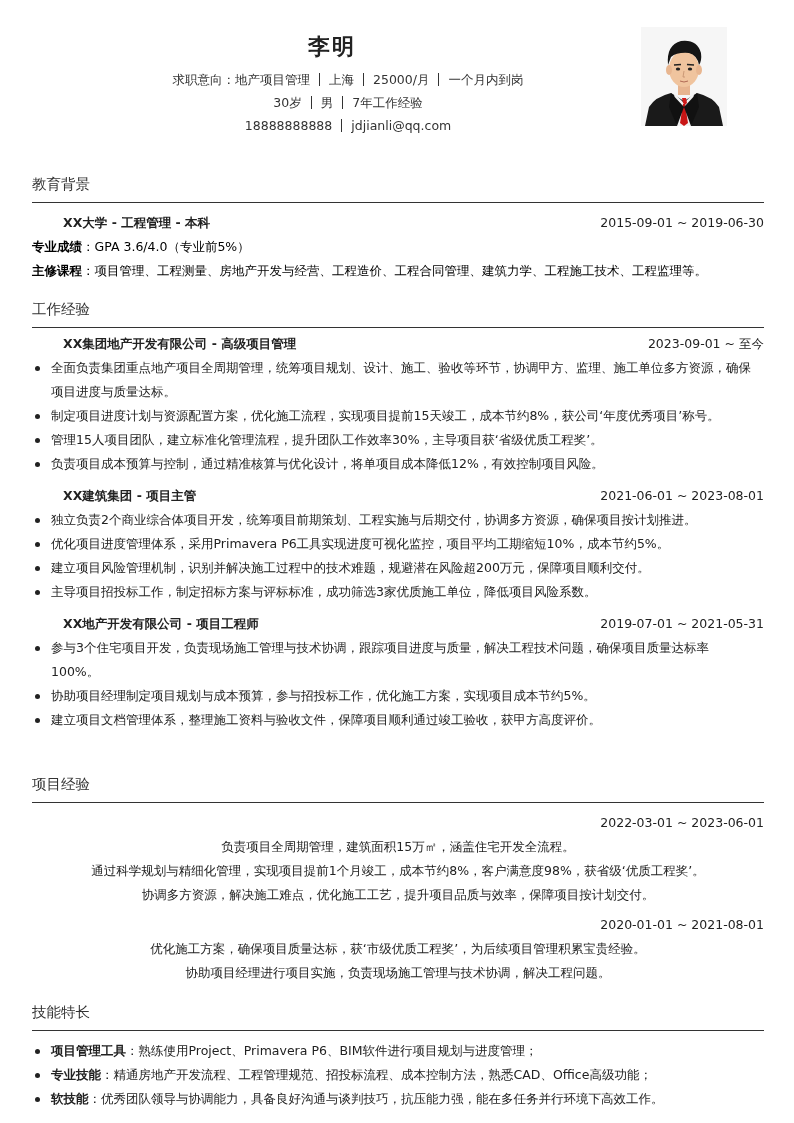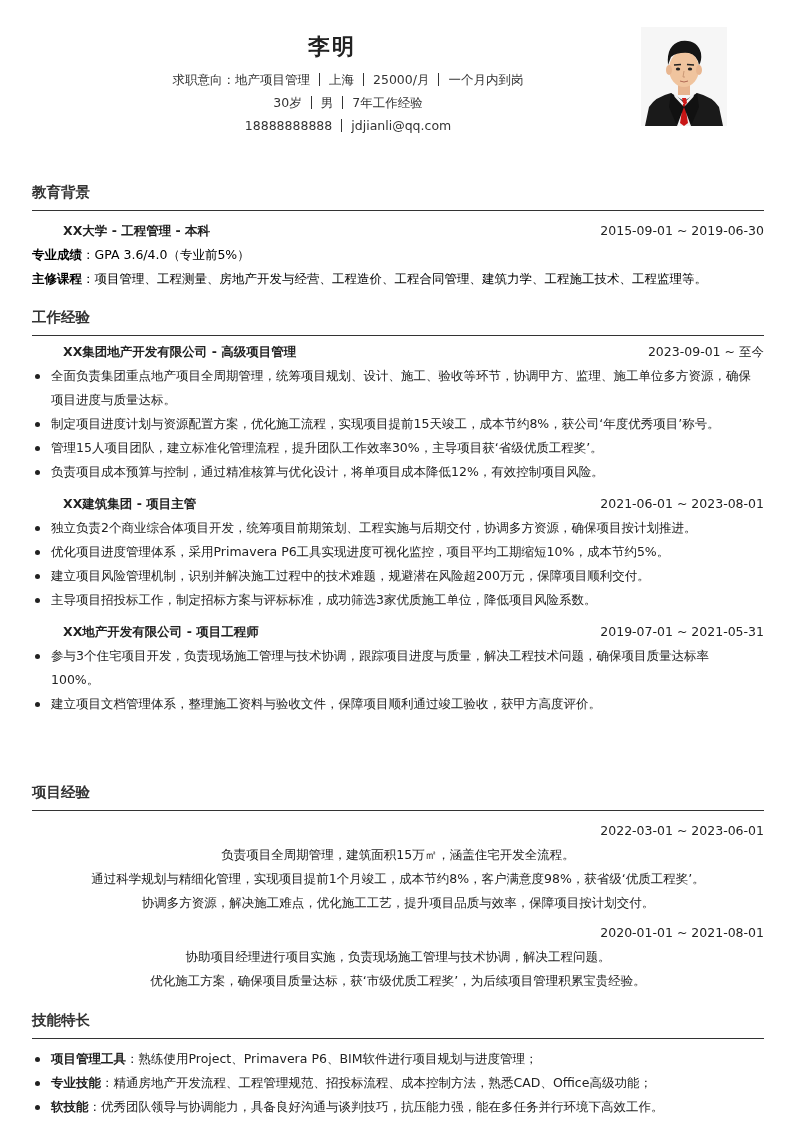--- a/index.html
+++ b/index.html
@@ -9,21 +9,21 @@
 
   .header { position: absolute; left: 0; top: 28px; width: 794px; height: 110px; }
   .name { position: absolute; left: 0; width: 664px; top: 4px; text-align: center; font-size: 22px; font-weight: bold; color: #222; letter-spacing: 2px; }
   .info-line { position: absolute; left: 16px; width: 664px; text-align: center; font-size: 12.5px; color: #333; }
   .info-line .sep { display: inline-block; width: 1px; height: 13px; background: #333; margin: 0 9px; vertical-align: -2px; }
   .l1 { top: 44px; } .l2 { top: 67px; } .l3 { top: 90px; }
 
   .avatar { position: absolute; left: 641px; top: 27px; width: 86px; height: 99px; background: #f7f7f7; overflow: hidden; }
 
   .section { position: absolute; left: 32px; width: 732px; }
-  .section-title { font-size: 14.5px; font-weight: bold; color: #333; height: 21px; margin-top: 8px; }
+  .section-title { font-size: 14.5px; font-weight: normal; color: #333; height: 21px; }
   .section-rule { height: 1px; background: #333; margin-top: 6px; }
 
   .row { position: relative; height: 24px; line-height: 24px; font-size: 12.5px; }
   .row .left { position: absolute; left: 0; font-weight: bold; color: #222; margin-left: 31px; }
   .row .right { position: absolute; right: 0; color: #222; }
 
   .kv { height: 24px; line-height: 24px; font-size: 12.5px; color: #000000; }
   .kv b { font-weight: bold; }
 
   ul.bullets { list-style: none; }
@@ -130,40 +130,41 @@
     </div>
 
     <div style="height:8px"></div>
     <div>
       <div class="row">
         <span class="left">XX地产开发有限公司 - 项目工程师</span>
         <span class="right">2019-07-01 ~ 2021-05-31</span>
       </div>
       <ul class="bullets">
         <li style="padding-right:30px">参与3个住宅项目开发，负责现场施工管理与技术协调，跟踪项目进度与质量，解决工程技术问题，确保项目质量达标率100%。</li>
+        <li>协助项目经理制定项目规划与成本预算，参与招投标工作，优化施工方案，实现项目成本节约5%。</li>
         <li>建立项目文档管理体系，整理施工资料与验收文件，保障项目顺利通过竣工验收，获甲方高度评价。</li>
       </ul>
     </div>
   </div>
 
   <div class="section" style="top:775px;">
     <div class="section-title">项目经验</div>
     <div class="section-rule"></div>
     <div style="height:8px"></div>
     <div>
       <div class="date-right">2022-03-01 ~ 2023-06-01</div>
       <div class="plain">负责项目全周期管理，建筑面积15万㎡，涵盖住宅开发全流程。</div>
       <div class="plain">通过科学规划与精细化管理，实现项目提前1个月竣工，成本节约8%，客户满意度98%，获省级‘优质工程奖’。</div>
       <div class="plain">协调多方资源，解决施工难点，优化施工工艺，提升项目品质与效率，保障项目按计划交付。</div>
     </div>
     <div style="height:6px"></div>
     <div>
       <div class="date-right">2020-01-01 ~ 2021-08-01</div>
+      <div class="plain">优化施工方案，确保项目质量达标，获‘市级优质工程奖’，为后续项目管理积累宝贵经验。</div>
       <div class="plain">协助项目经理进行项目实施，负责现场施工管理与技术协调，解决工程问题。</div>
-      <div class="plain">优化施工方案，确保项目质量达标，获‘市级优质工程奖’，为后续项目管理积累宝贵经验。</div>
     </div>
   </div>
 
   <div class="section" style="top:1003px;">
     <div class="section-title">技能特长</div>
     <div class="section-rule"></div>
     <div style="height:8px"></div>
     <ul class="bullets">
       <li><b>项目管理工具</b><span>：熟练使用Project、Primavera P6、BIM软件进行项目规划与进度管理；</span></li>
       <li><b>专业技能</b><span>：精通房地产开发流程、工程管理规范、招投标流程、成本控制方法，熟悉CAD、Office高级功能；</span></li>

